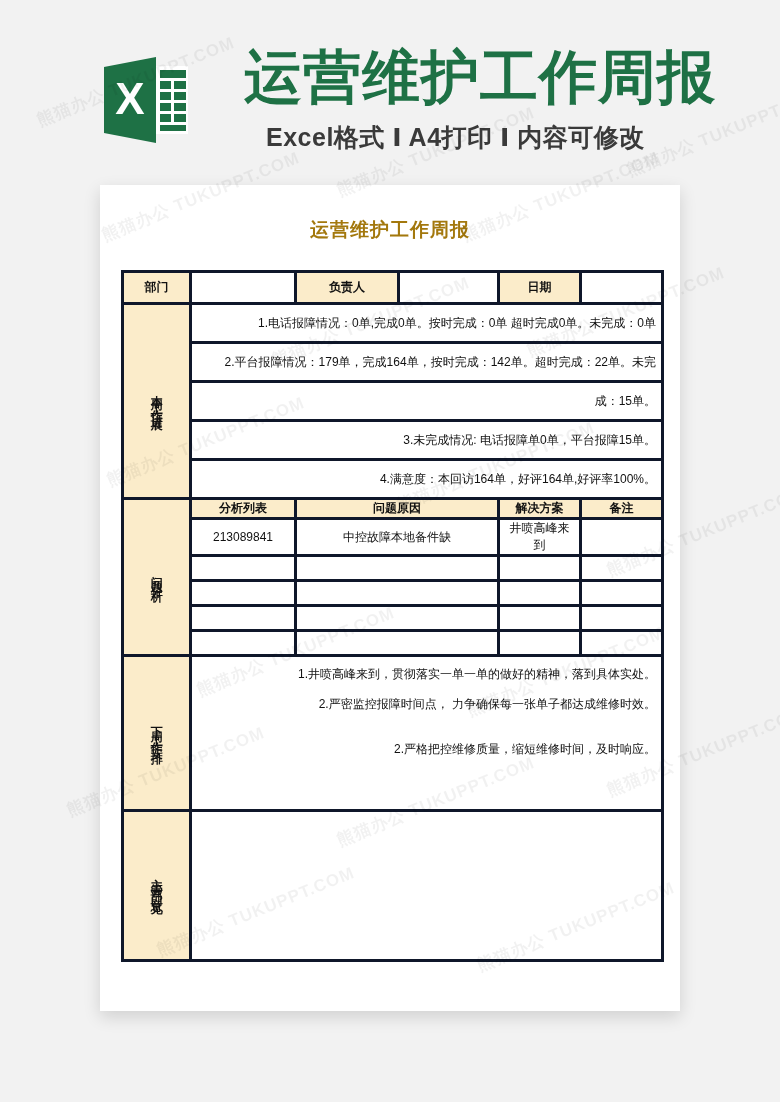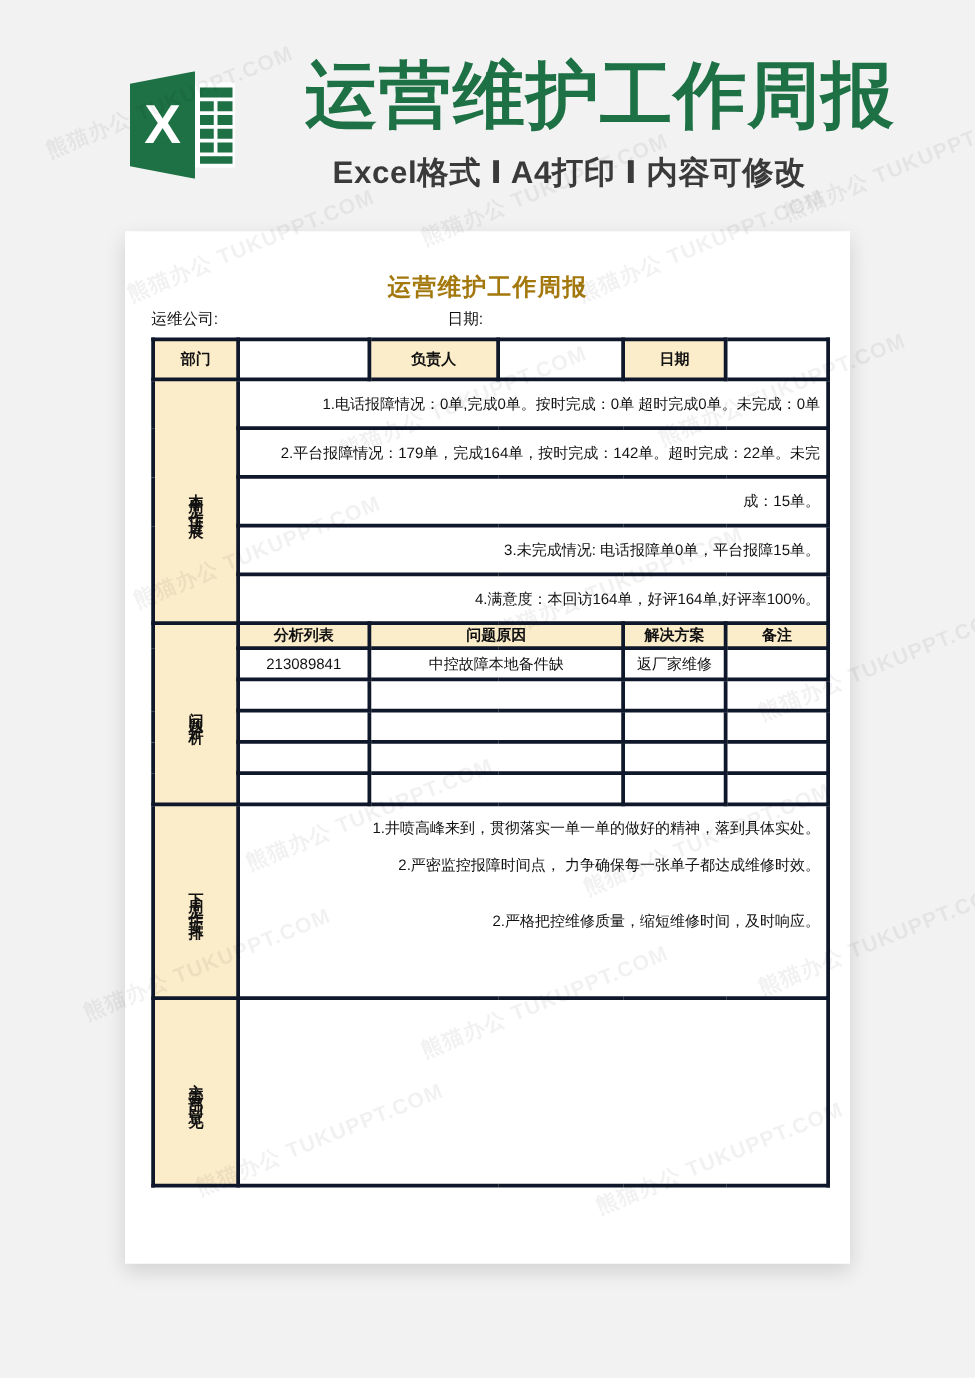--- a/index.html
+++ b/index.html
@@ -124,24 +124,20 @@
     </div>
 
     <div class="banner-title">运营维护工作周报</div>
     <div class="banner-sub">Excel格式 Ⅰ A4打印 Ⅰ 内容可修改</div>
   </div>
 
   <div class="paper">
 
     <div class="doc-title">运营维护工作周报</div>
 
-    <div class="meta-row">
-      <span class="meta-company">运维公司:</span>
-      <span class="meta-date">日期:</span>
-    </div>
 
     <table class="sheet">
       <colgroup>
         <col style="width:68px">
         <col style="width:105px">
         <col style="width:103px">
         <col style="width:100px">
         <col style="width:82px">
         <col style="width:82px">
       </colgroup>
@@ -181,21 +177,21 @@
           </td>
           <td class="beige hdr-ctr" style="height:16px">分析列表</td>
           <td class="beige hdr-ctr" colspan="2">问题原因</td>
           <td class="beige hdr-ctr">解决方案</td>
           <td class="beige hdr-ctr">备注</td>
         </tr>
 
         <tr>
           <td class="ctr" style="height:25px">213089841</td>
           <td class="ctr" colspan="2">中控故障本地备件缺</td>
-          <td class="ctr">返厂家维修</td>
+          <td class="ctr">井喷高峰来到</td>
           <td class="ctr"></td>
         </tr>
         <tr>
           <td class="ctr" style="height:25px"></td>
           <td class="ctr" colspan="2"></td>
           <td class="ctr"></td>
           <td class="ctr"></td>
         </tr>
         <tr>
           <td class="ctr" style="height:25px"></td>

